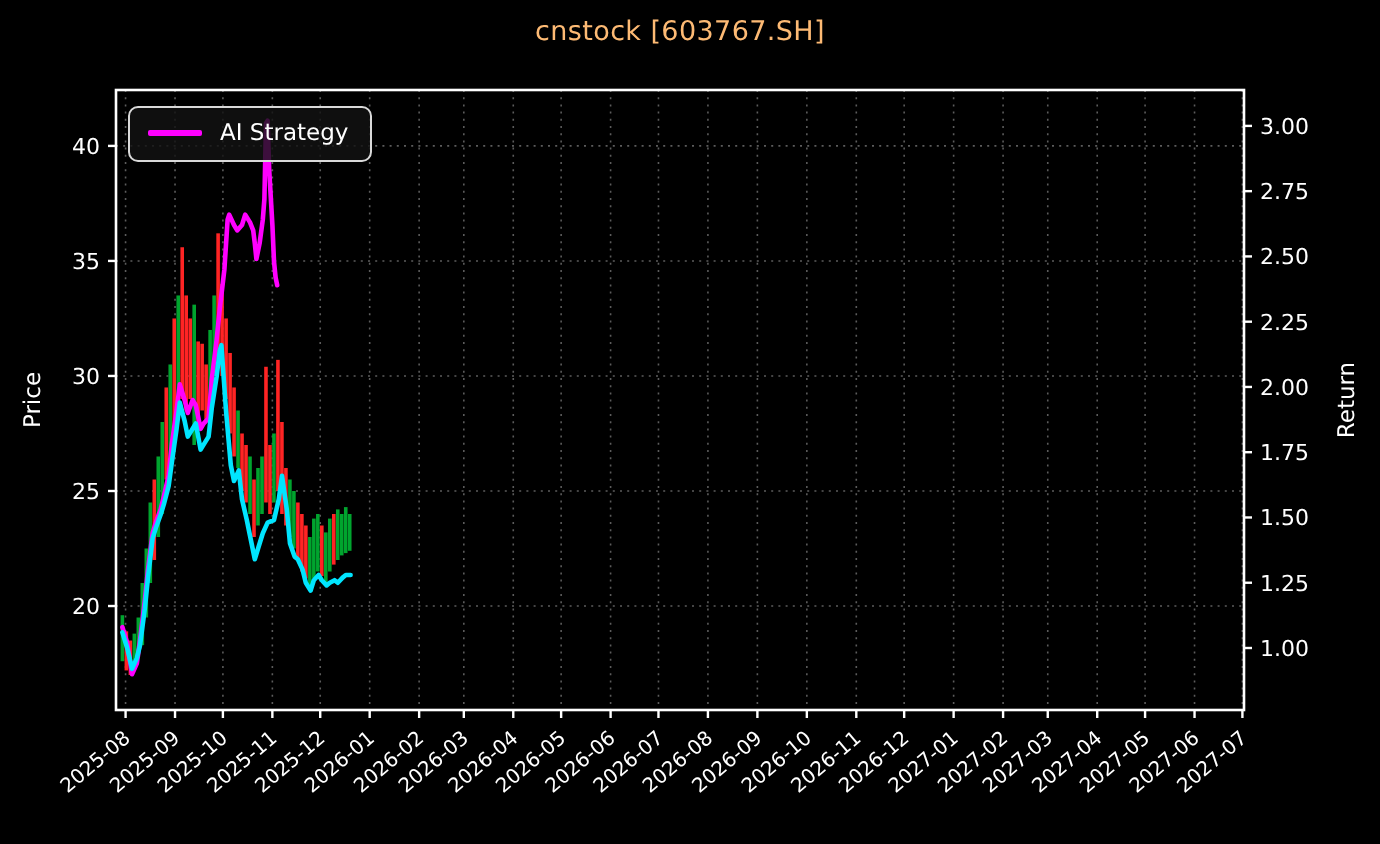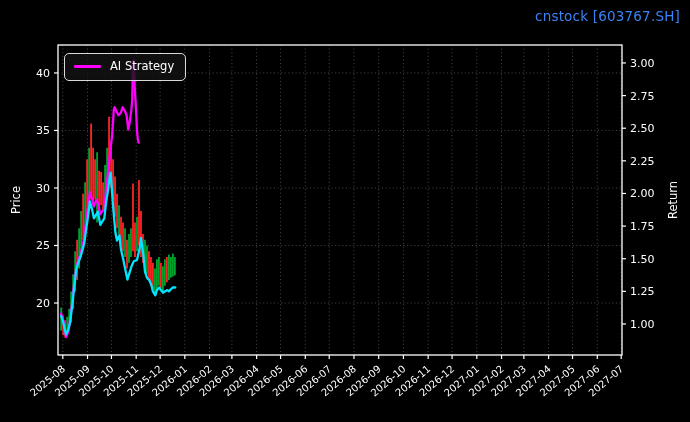--- a/index.html
+++ b/index.html
@@ -1,19 +1,19 @@
 <!DOCTYPE html>
 <html><head>
 <meta charset="utf-8">
 <style>
   html,body{margin:0;padding:0;background:#000;}
   .fig{position:relative;width:690px;height:422px;background:#000;overflow:hidden;
        font-family:"DejaVu Sans",sans-serif;-webkit-font-smoothing:antialiased;}
   .fig svg{position:absolute;left:0;top:0;}
-  .title{position:absolute;left:0;top:8px;width:680px;text-align:right;color:#3b82f6;
+  .title{position:absolute;left:0;top:8px;width:680px;text-align:center;color:#fdba74;
          font-size:13.5px;letter-spacing:.2px;}
   .ylabel{position:absolute;color:#fff;font-size:11.5px;text-align:center;white-space:nowrap;}
   .ylabel.left{width:34px;height:14px;left:-1px;top:193px;transform:rotate(-90deg);}
   .ylabel.right{width:44px;height:14px;left:651px;top:193px;transform:rotate(-90deg);}
   .legend{position:absolute;left:64px;top:53px;background:rgba(18,18,18,0.82);
           border:1px solid #d9d9d9;border-radius:5px;padding:6px 11px 7px 9px;
           display:flex;flex-direction:column;gap:5px;}
   .legend-row{display:flex;align-items:center;gap:9px;}
   .legend-swatch{display:inline-block;width:27px;height:3px;border-radius:1px;}
   .legend-label{color:#fff;font-size:11.5px;line-height:1.1;white-space:nowrap;}

